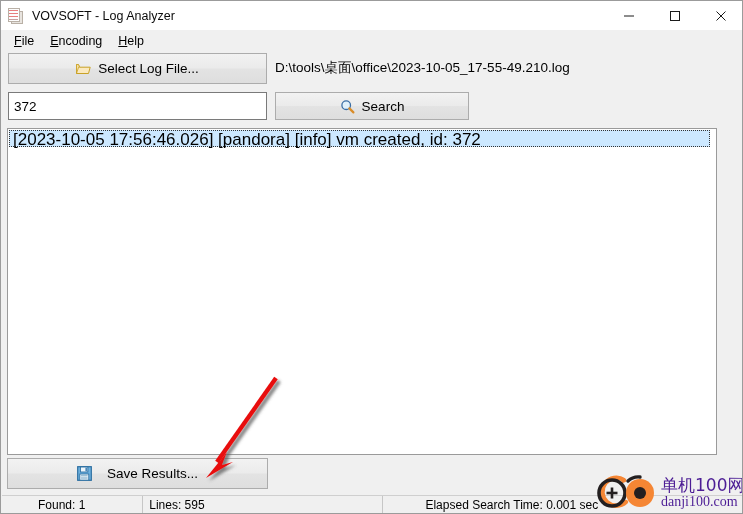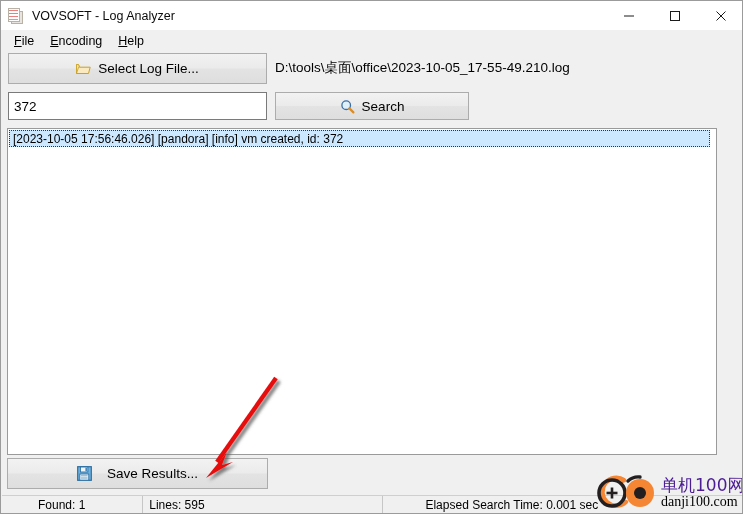--- a/index.html
+++ b/index.html
@@ -191,21 +191,21 @@
     left: 6px; top: 127px;
     width: 710px; height: 327px;
     box-sizing: border-box;
     background: #ffffff;
     border: 1px solid #9a9a9a;
     overflow: hidden;
   }
   .result-row {
     height: 17px;
     line-height: 17px;
-    font-size: 12px;
+    font-size: 17px;
     color: #000;
     padding-left: 4px;
     white-space: nowrap;
     box-sizing: border-box;
   }
   .result-row.selected {
     background: #cce8ff;
     border: 1px dotted #333333;
     width: 701px;
     margin: 1px 0 0 1px;
@@ -268,21 +268,21 @@
   }
   #watermark-cn {
     font-size: 17px;
     color: #4c1d95;
     font-family: "DejaVu Sans", sans-serif;
     letter-spacing: 0px;
     white-space: nowrap;
   }
   #watermark-url {
     font-size: 14px;
-    color: #000000;
+    color: #4c1d95;
     font-family: "Liberation Serif", serif;
     white-space: nowrap;
   }
 </style>
 </head>
 <body>
 
 <div id="app-window">
 
   <div id="menu-bar">

